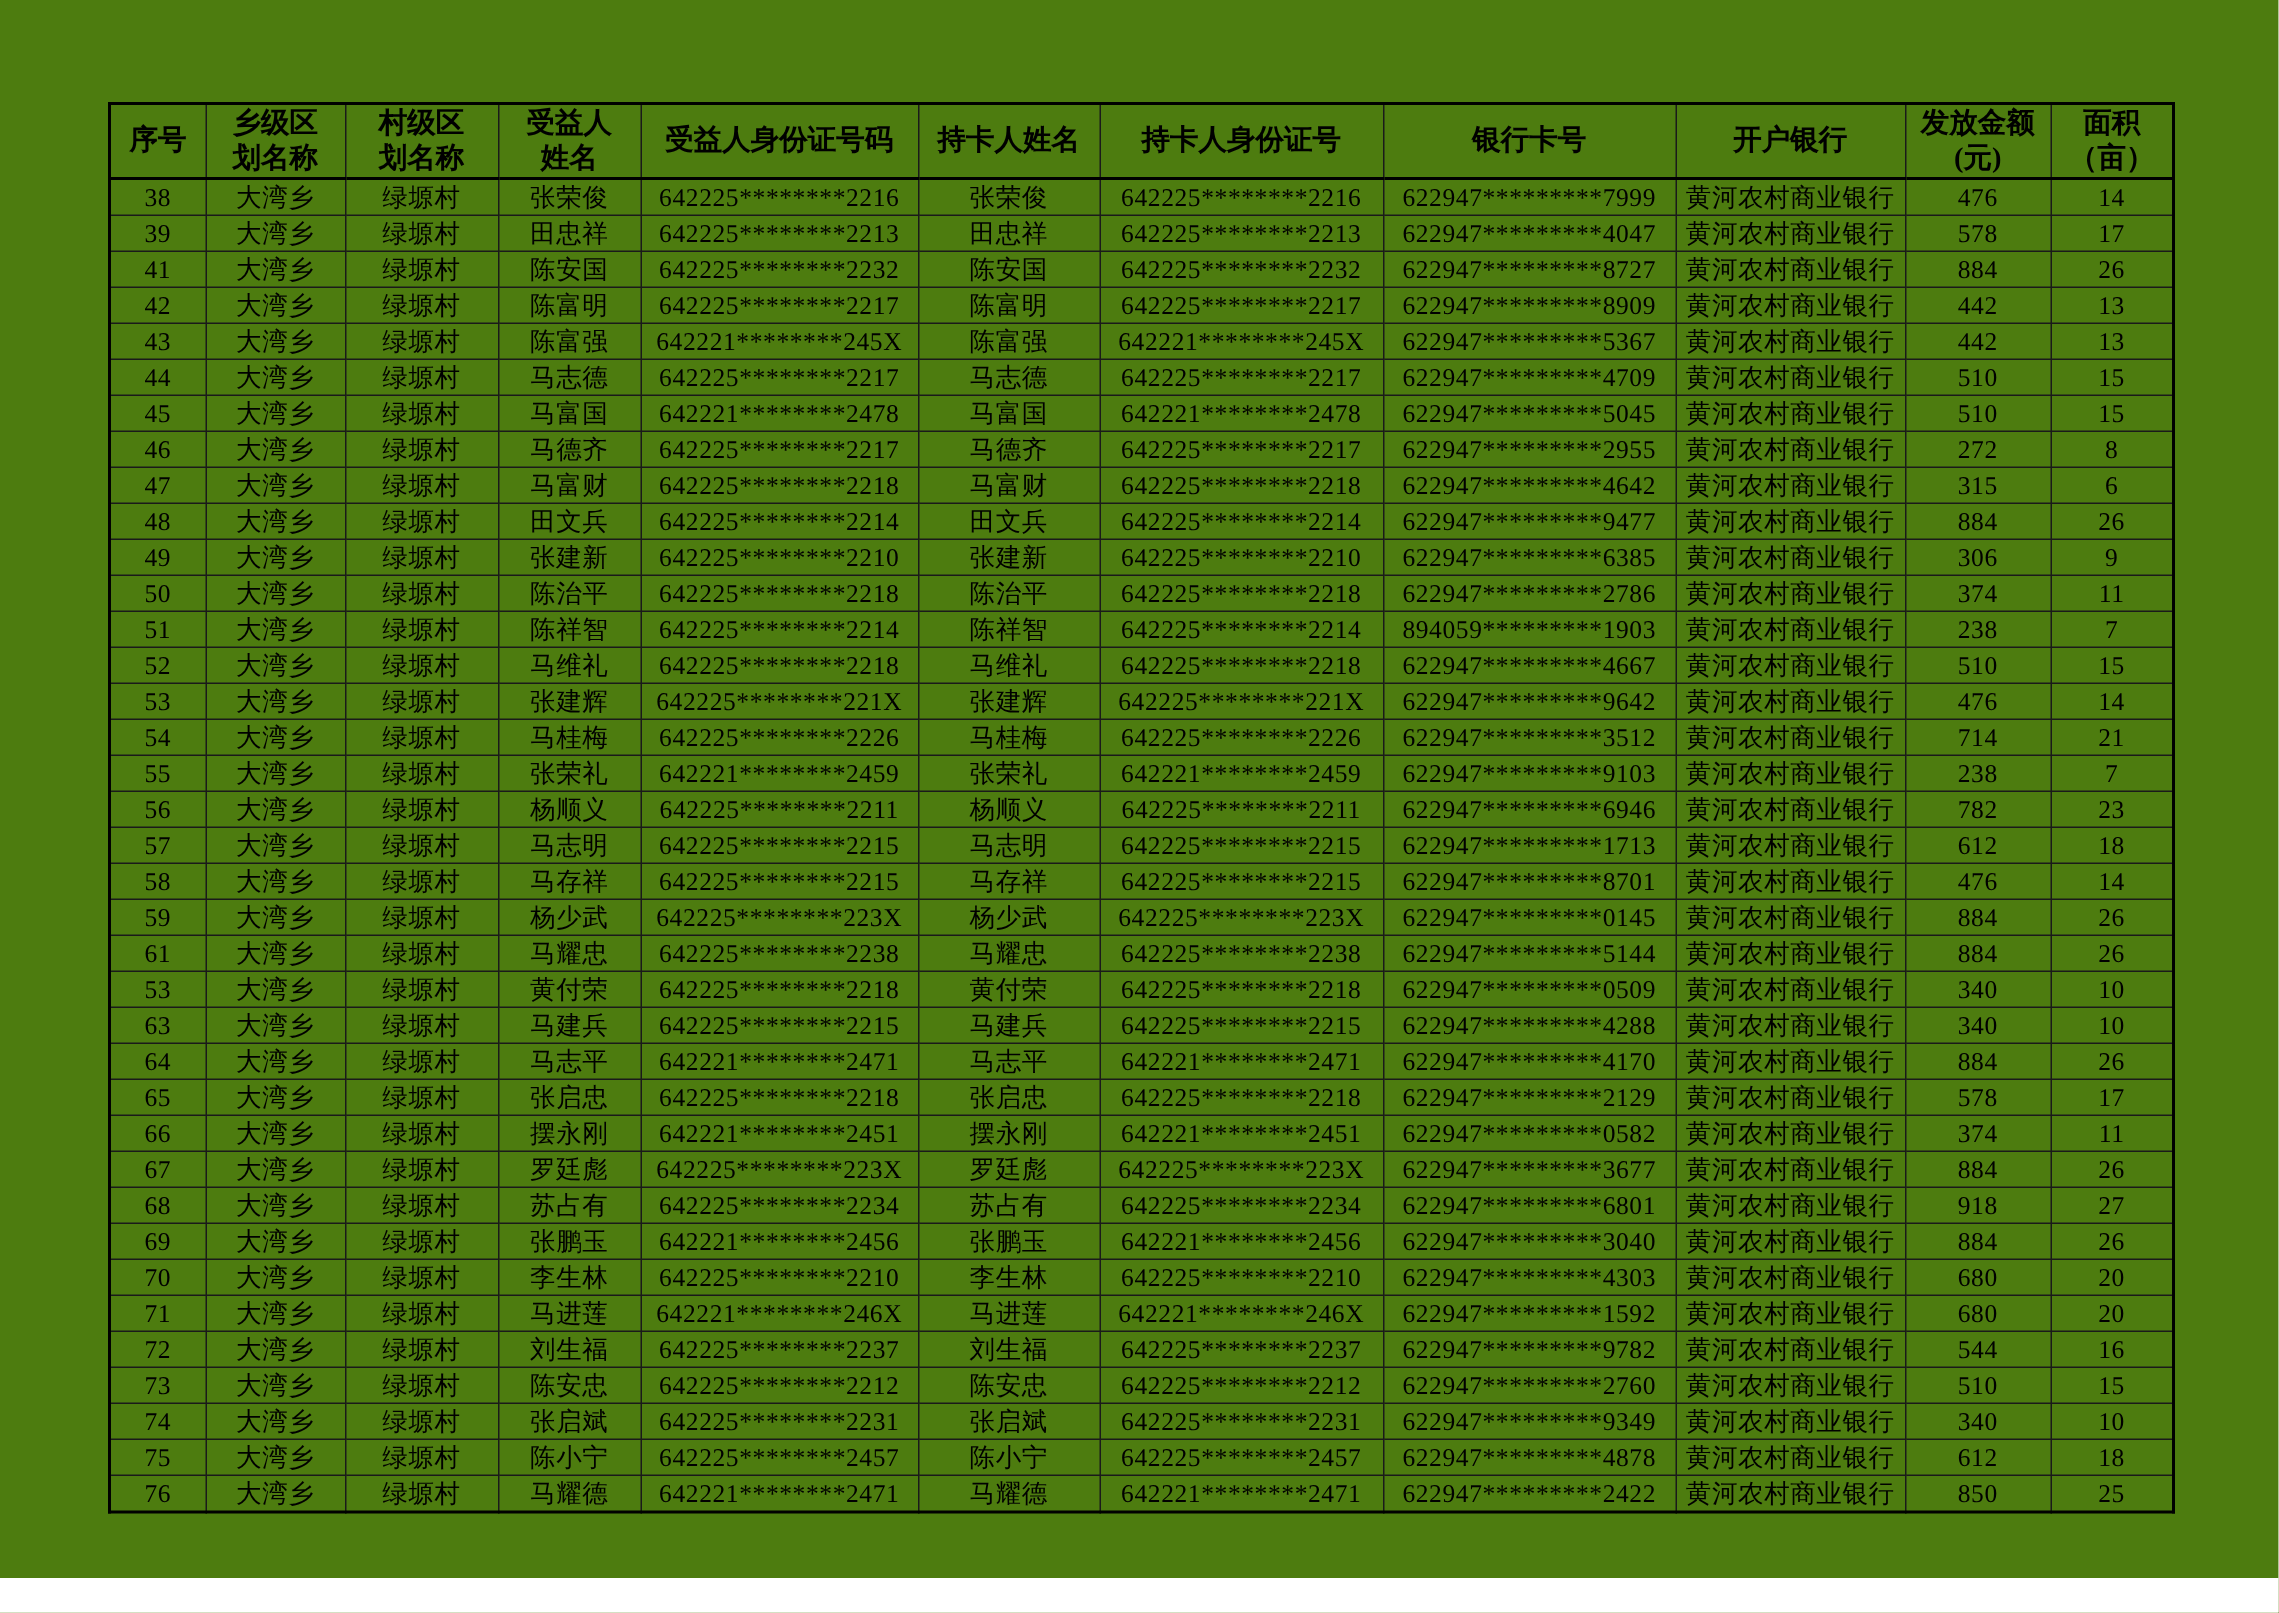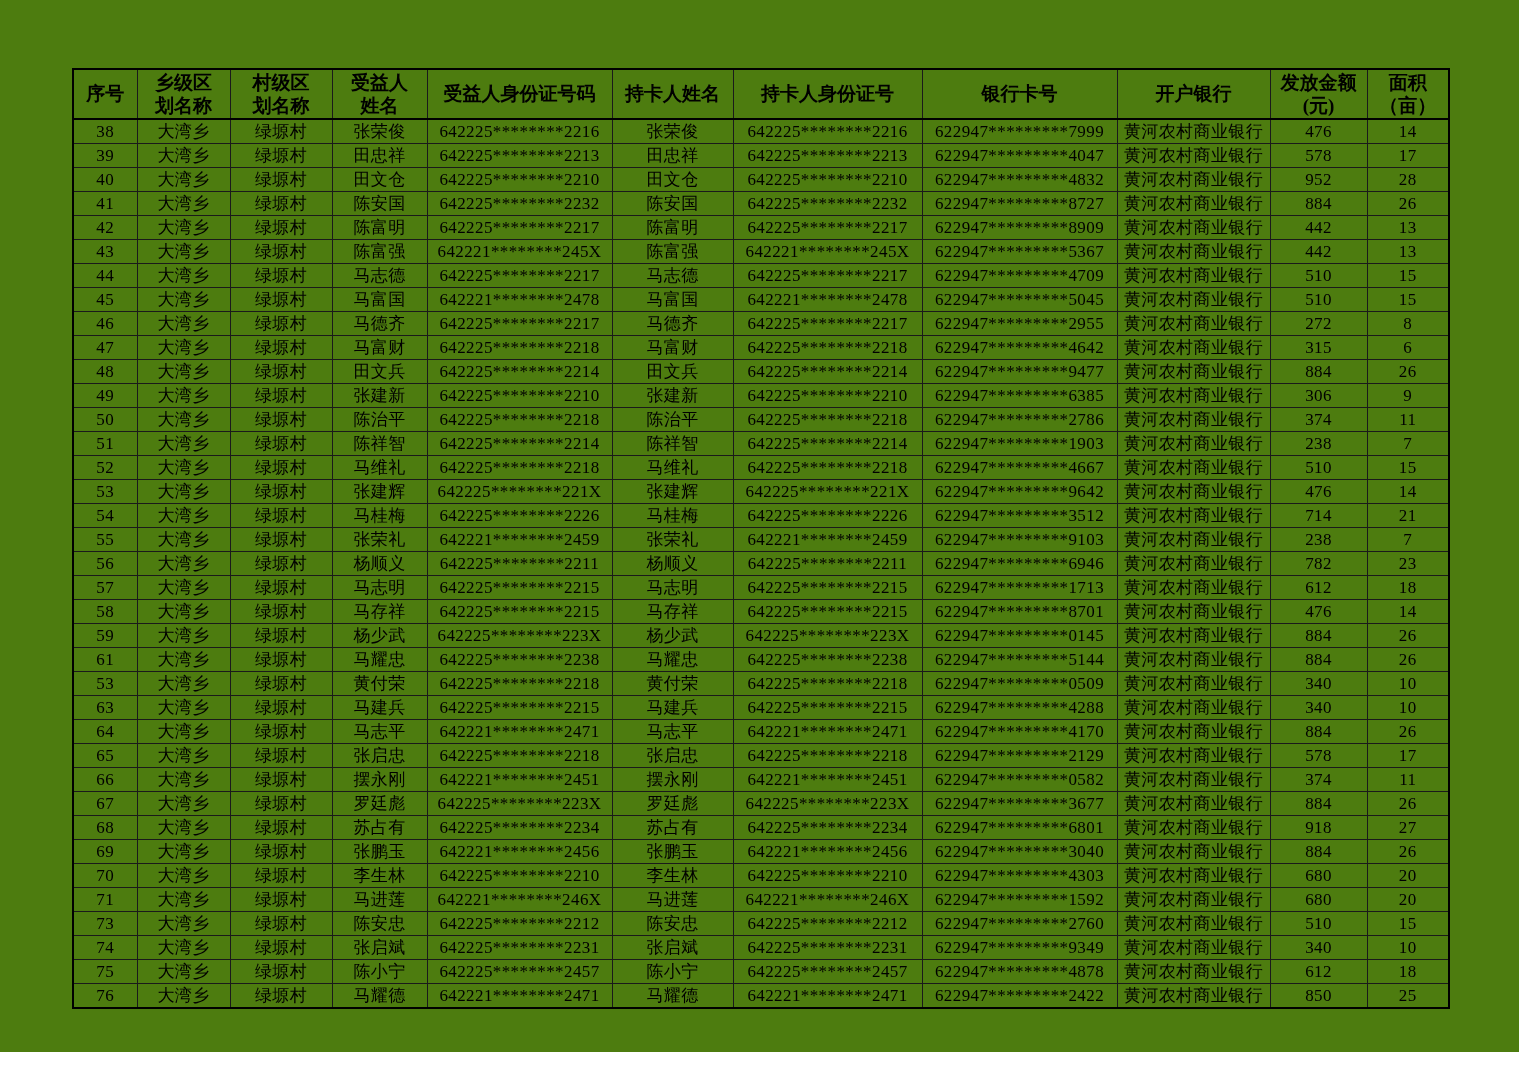--- a/index.html
+++ b/index.html
@@ -123,33 +123,20 @@
           <td>田忠祥</td>
           <td>642225********2213</td>
           <td>田忠祥</td>
           <td>642225********2213</td>
           <td>622947*********4047</td>
           <td>黄河农村商业银行</td>
           <td>578</td>
           <td>17</td>
         </tr>
         <tr>
-          <td>40</td>
-          <td>大湾乡</td>
-          <td>绿塬村</td>
-          <td>田文仓</td>
-          <td>642225********2210</td>
-          <td>田文仓</td>
-          <td>642225********2210</td>
-          <td>622947*********4832</td>
-          <td>黄河农村商业银行</td>
-          <td>952</td>
-          <td>28</td>
-        </tr>
-        <tr>
           <td>41</td>
           <td>大湾乡</td>
           <td>绿塬村</td>
           <td>陈安国</td>
           <td>642225********2232</td>
           <td>陈安国</td>
           <td>642225********2232</td>
           <td>622947*********8727</td>
           <td>黄河农村商业银行</td>
           <td>884</td>
@@ -273,21 +260,21 @@
           <td>11</td>
         </tr>
         <tr>
           <td>51</td>
           <td>大湾乡</td>
           <td>绿塬村</td>
           <td>陈祥智</td>
           <td>642225********2214</td>
           <td>陈祥智</td>
           <td>642225********2214</td>
-          <td>622947*********1903</td>
+          <td>894059*********1903</td>
           <td>黄河农村商业银行</td>
           <td>238</td>
           <td>7</td>
         </tr>
         <tr>
           <td>52</td>
           <td>大湾乡</td>
           <td>绿塬村</td>
           <td>马维礼</td>
           <td>642225********2218</td>
@@ -526,20 +513,33 @@
           <td>马进莲</td>
           <td>642221********246X</td>
           <td>马进莲</td>
           <td>642221********246X</td>
           <td>622947*********1592</td>
           <td>黄河农村商业银行</td>
           <td>680</td>
           <td>20</td>
         </tr>
         <tr>
+          <td>72</td>
+          <td>大湾乡</td>
+          <td>绿塬村</td>
+          <td>刘生福</td>
+          <td>642225********2237</td>
+          <td>刘生福</td>
+          <td>642225********2237</td>
+          <td>622947*********9782</td>
+          <td>黄河农村商业银行</td>
+          <td>544</td>
+          <td>16</td>
+        </tr>
+        <tr>
           <td>73</td>
           <td>大湾乡</td>
           <td>绿塬村</td>
           <td>陈安忠</td>
           <td>642225********2212</td>
           <td>陈安忠</td>
           <td>642225********2212</td>
           <td>622947*********2760</td>
           <td>黄河农村商业银行</td>
           <td>510</td>

